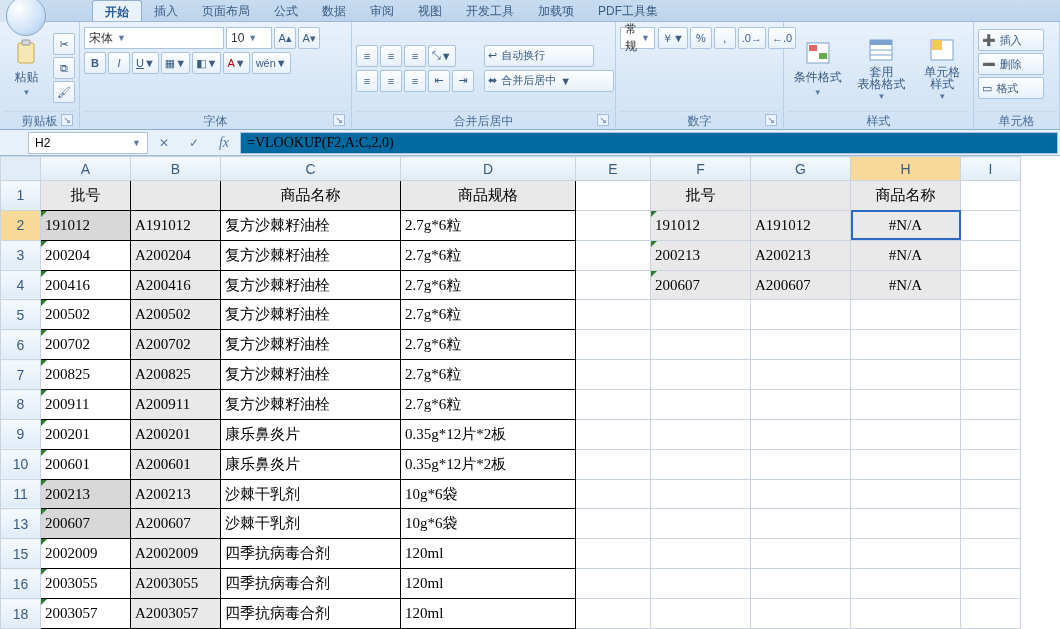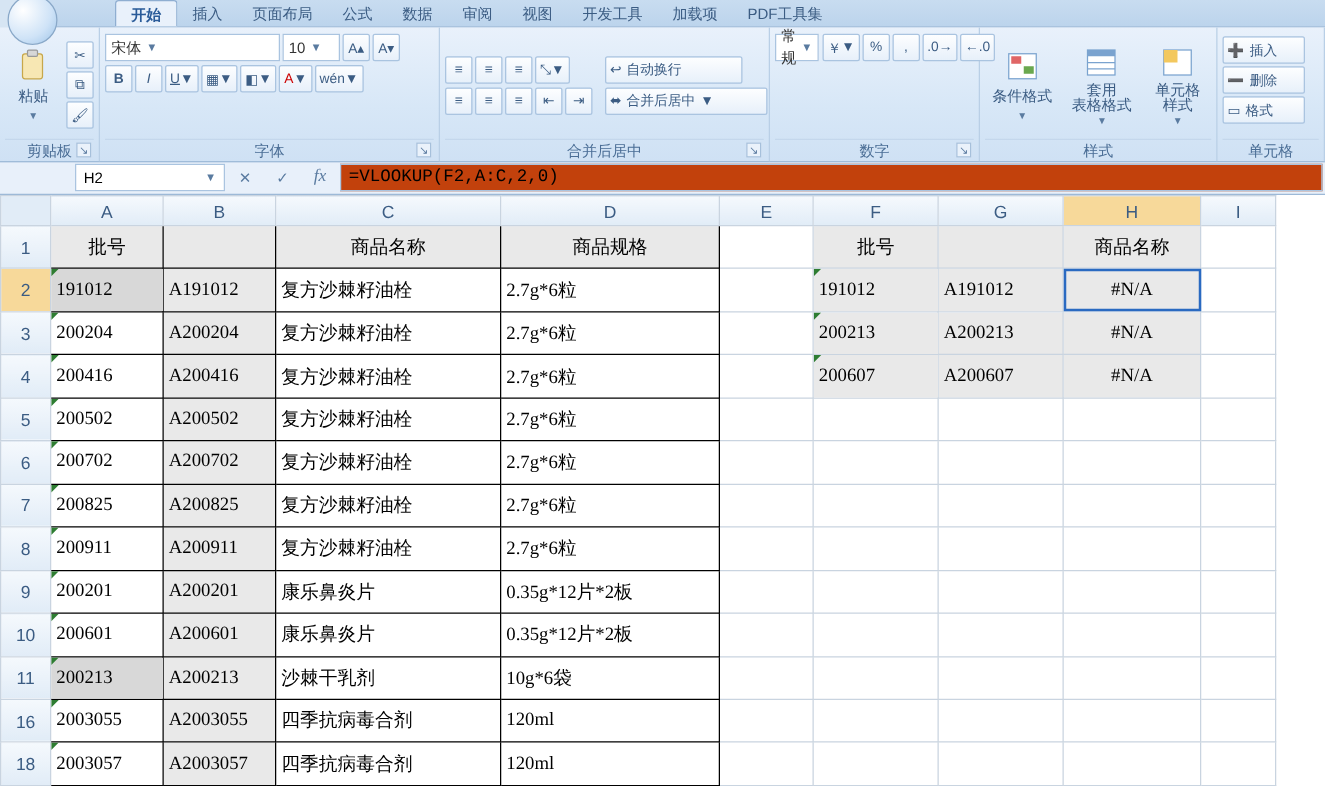--- a/index.html
+++ b/index.html
@@ -118,46 +118,46 @@
     color:#333;
     gap:4px;
   }
   .combo .dd { color:#5a7ba0; font-size:9px;}
   
   .fbar {
     display:flex;
     height: 26px;
     background:#e8f0fa;
     border-bottom:1px solid #9db9d7;
-    align-items:flex-end;
+    align-items:center;
     gap:2px;
-    padding: 2px 2px 2px 60px;
+    padding: 2px 2px 2px 28px;
   }
   .namebox {
     width: 120px; height:22px;
     background:#fff;
     border:1px solid #aac4e0;
     display:flex;align-items:center;
     padding:0 6px;
     font-family: Arial;
   }
   .namebox .dd { margin-left:auto; color:#5a7ba0; font-size:9px;}
   .fbar .fbtn {
     width:28px;height:22px;
     display:flex;align-items:center;justify-content:center;
     color:#5a7ba0;
     border:1px solid transparent;
   }
   .fx { font-style: italic; font-family: "Times New Roman", serif; font-size: 14px; }
   .finput {
     flex:1; height:22px;
-    background:#c2410c;
+    background:#0369a1;
     border:1px solid #aac4e0;
     padding:0 6px;
-    font-family: Liberation Mono, monospace;
+    font-family: Liberation Serif, serif;
     font-size: 14px;
     display:flex;align-items:center;
   }
   
   .grid-wrap { display:flex; height: calc(629px - 22px - 108px - 26px); background:#fff;}
   table.sheet { border-collapse: collapse; table-layout: fixed; }
   table.sheet th, table.sheet td {
     border: 1px solid #c9d4e0;
     height: 24px;
     overflow:hidden;
@@ -616,20 +616,44 @@
           <td class="brd gray">A200213</td>
           <td class="brd">沙棘干乳剂</td>
           <td class="brd">10g*6袋</td>
           <td></td>
           <td></td>
           <td></td>
           <td></td>
           <td></td>
         </tr>
         <tr>
+          <th>13</th>
+          <td class="brd hl flag">200607</td>
+          <td class="brd gray">A200607</td>
+          <td class="brd">沙棘干乳剂</td>
+          <td class="brd">10g*6袋</td>
+          <td></td>
+          <td></td>
+          <td></td>
+          <td></td>
+          <td></td>
+        </tr>
+        <tr>
+          <th>15</th>
+          <td class="brd flag">2002009</td>
+          <td class="brd gray">A2002009</td>
+          <td class="brd">四季抗病毒合剂</td>
+          <td class="brd">120ml</td>
+          <td></td>
+          <td></td>
+          <td></td>
+          <td></td>
+          <td></td>
+        </tr>
+        <tr>
           <th>16</th>
           <td class="brd flag">2003055</td>
           <td class="brd gray">A2003055</td>
           <td class="brd">四季抗病毒合剂</td>
           <td class="brd">120ml</td>
           <td></td>
           <td></td>
           <td></td>
           <td></td>
           <td></td>

